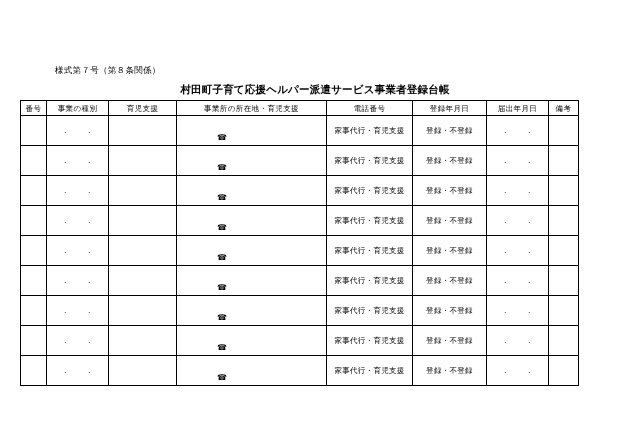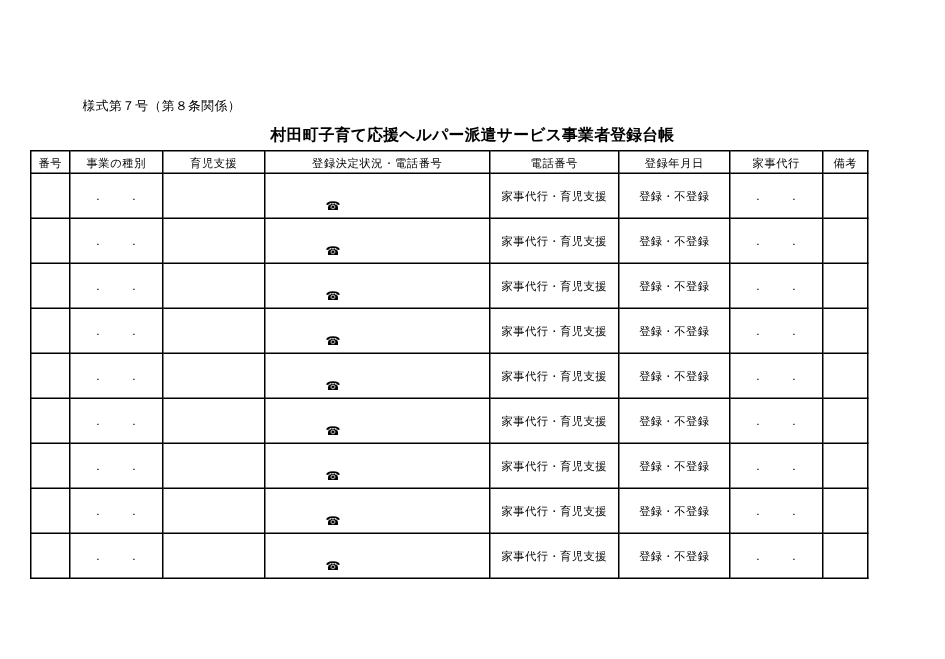--- a/index.html
+++ b/index.html
@@ -112,24 +112,24 @@
       <col class="c-type">
       <col class="c-status">
       <col class="c-regdt">
       <col class="c-remark">
     </colgroup>
     <thead>
       <tr>
         <th>番号</th>
         <th>事業の種別</th>
         <th>育児支援</th>
-        <th>登録決定状況・電話番号</th>
+        <th>事業所の所在地・育児支援</th>
         <th>電話番号</th>
         <th>登録年月日</th>
-        <th>家事代行</th>
+        <th>届出年月日</th>
         <th>備考</th>
       </tr>
     </thead>
     <tbody>
       <tr>
         <td></td>
         <td class="dotcell">．　　．</td>
         <td></td>
         <td class="addr-cell">
           <span class="phone-icon">☎</span>

